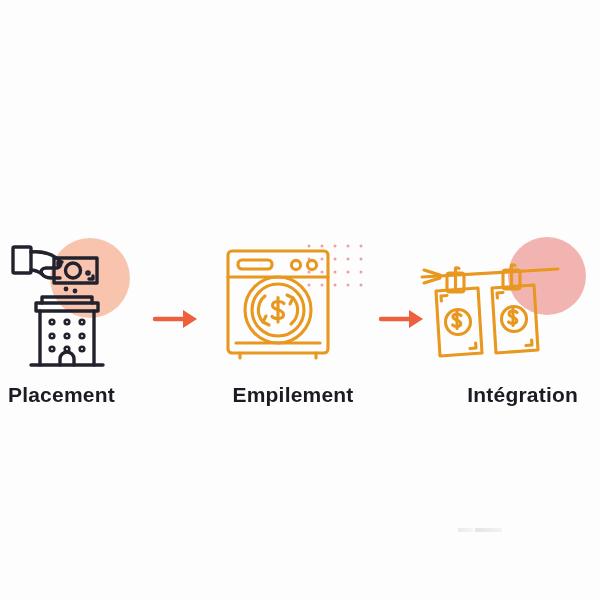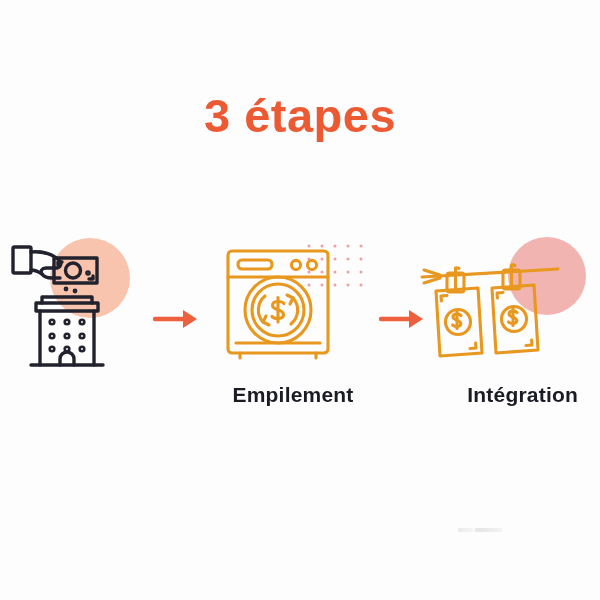--- a/index.html
+++ b/index.html
@@ -115,21 +115,20 @@
     background: linear-gradient(90deg, rgba(170,170,175,0.22), rgba(170,170,175,0.10) 32%, rgba(0,0,0,0) 36%, rgba(160,160,165,0.26) 42%, rgba(160,160,165,0.10));
     filter: blur(0.6px);
   }
 </style>
 </head>
 <body>
 
 <div id="canvas">
 
   <div id="title-block">
-    <div id="main-title">3 étapes</div>
   </div>
 
   <div id="steps-row">
 
     <div class="step" id="step-1">
       <div class="step-art">
         <div class="blob" style="left:48px; top:13px; width:80px; height:80px; background:#f9c4ae;"></div>
 
         <svg class="step-icon" width="190" height="150" viewBox="0 0 190 150">
           <g fill="none" stroke="#22222e" stroke-width="3.4" stroke-linecap="round" stroke-linejoin="round">
@@ -169,20 +168,21 @@
             <circle cx="65" cy="111" r="2.3" stroke-width="2.6"></circle>
             <circle cx="80" cy="111" r="2.3" stroke-width="2.6"></circle>
             <circle cx="50" cy="124" r="2.3" stroke-width="2.6"></circle>
             <circle cx="65" cy="124" r="2.3" stroke-width="2.6"></circle>
             <circle cx="80" cy="124" r="2.3" stroke-width="2.6"></circle>
 
             <path d="M58,140 L58,134 A7,7 0 0 1 72,134 L72,140"></path>
           </g>
         </svg>
       </div>
+      <div class="step-label">Placement</div>
     </div>
 
     <div class="step" id="step-3">
       <div class="step-art">
         <div class="blob" style="left:108px; top:12px; width:78px; height:78px; background:#f2b4b0;"></div>
 
         <svg class="step-icon" width="190" height="150" viewBox="0 0 190 150">
           <g fill="none" stroke="#e8971f" stroke-width="3.1" stroke-linecap="round" stroke-linejoin="round">
 
             <path d="M22,52 L158,44"></path>

